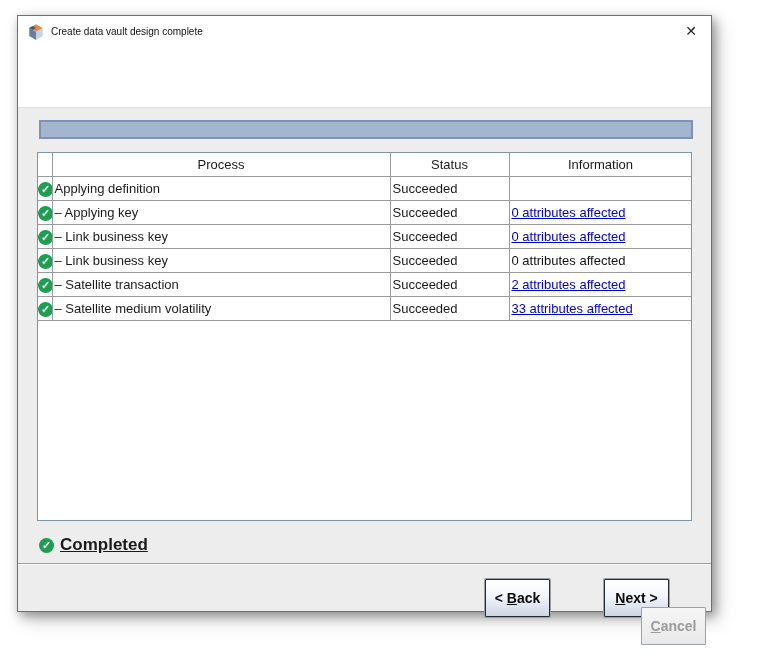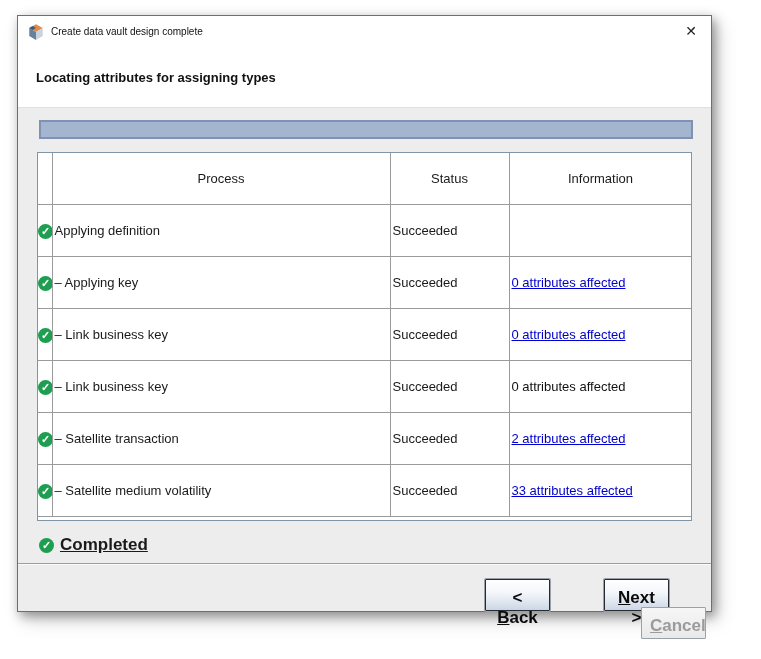--- a/index.html
+++ b/index.html
@@ -30,43 +30,43 @@
     border:2px solid #8092b4; background:#ededed;
   }
   .progress-fill { width:100%; height:100%; background:#a3b5cf; }
 
   .scrollpane {
     position:absolute; left:19px; top:136px; width:655px; height:369px;
     border:1px solid #8095a5; background:#ffffff; overflow:hidden;
   }
   table.results { border-collapse:collapse; table-layout:fixed; width:654px; font-size:13px; }
   .results th, .results td {
-    height:18px; padding:18px 2px; border-right:1px solid #9b9b9b; border-bottom:1px solid #9b9b9b;
+    height:18px; padding:4px 2px; border-right:1px solid #9b9b9b; border-bottom:1px solid #9b9b9b;
     overflow:hidden; white-space:nowrap; font-weight:normal;
   }
   .results th { text-align:center; background:#ffffff; }
   .results td { text-align:left; }
   .results td.c-icon, .results th.c-icon { padding:0; text-align:center; }
   .check {
     display:inline-block; width:15px; height:15px; border-radius:50%;
     background:#1e9e50; color:#ffffff; font-size:11px; font-weight:bold;
     line-height:15px; text-align:center; vertical-align:middle;
   }
   a.link { color:#0000cc; text-decoration:underline; cursor:pointer; }
   .plain-info { color:#111; }
 
   .completed-row { position:absolute; left:21px; top:519px; height:18px; }
   .completed-row .check { margin-right:6px; }
   .completed-label { font-size:17px; font-weight:bold; vertical-align:middle;text-decoration:underline; }
 
   .divider { position:absolute; left:0; top:547px; width:693px; border-top:1px solid #9e9e9e; border-bottom:1px solid #fafafa; }
 
   .btn {
-    position:absolute; top:563px; width:65px; height:32px;
-    font-family:"Liberation Sans", sans-serif; font-size:17px; font-weight:bold; color:#0b0b0b;
+    position:absolute; top:563px; width:65px; height:38px;
+    font-family:"Liberation Sans", sans-serif; font-size:14px; font-weight:bold; color:#0b0b0b;
     border:1px solid #262b33; border-radius:1px;
     background:linear-gradient(#ffffff, #f2f5fa 45%, #ccd7e5);
     box-shadow:0 0 0 1px #9aa1aa; padding:8px; cursor:pointer;
   }
   .btn .mn { text-decoration:underline; }
   .btn-back { left:467px; }
   .btn-next { left:539px;margin-left:47px; }
   .btn-cancel {
     left:623px; color:#9b9b9b; border:1px solid #9aa1aa; box-shadow:none;
     background:linear-gradient(#f6f6f6, #e9e9e9); cursor:default;margin-top:28px;
@@ -81,21 +81,20 @@
     <span class="app-icon">
       <svg width="18" height="18" viewBox="0 0 16 16">
         <polygon points="8,1 14,4.5 8,8 2,4.5" fill="#e08a4c"></polygon>
         <polygon points="2,4.5 8,8 8,15 2,11.5" fill="#64819f"></polygon>
         <polygon points="14,4.5 8,8 8,15 14,11.5" fill="#c8d3de"></polygon>
         <polygon points="2,4.5 5,2.7 8,4.4 5,6.2" fill="#3d5a78"></polygon>
       </svg>
     </span>
     <span class="win-title">Create data vault design complete</span>
     <span class="close-btn">✕</span>
-    <div class="heading">Locating attributes for assigning types</div>
   </div>
 
   <div class="progress">
     <div class="progress-fill"></div>
   </div>
 
   <div class="scrollpane">
     <table class="results">
       <colgroup>
         <col style="width:14px">

